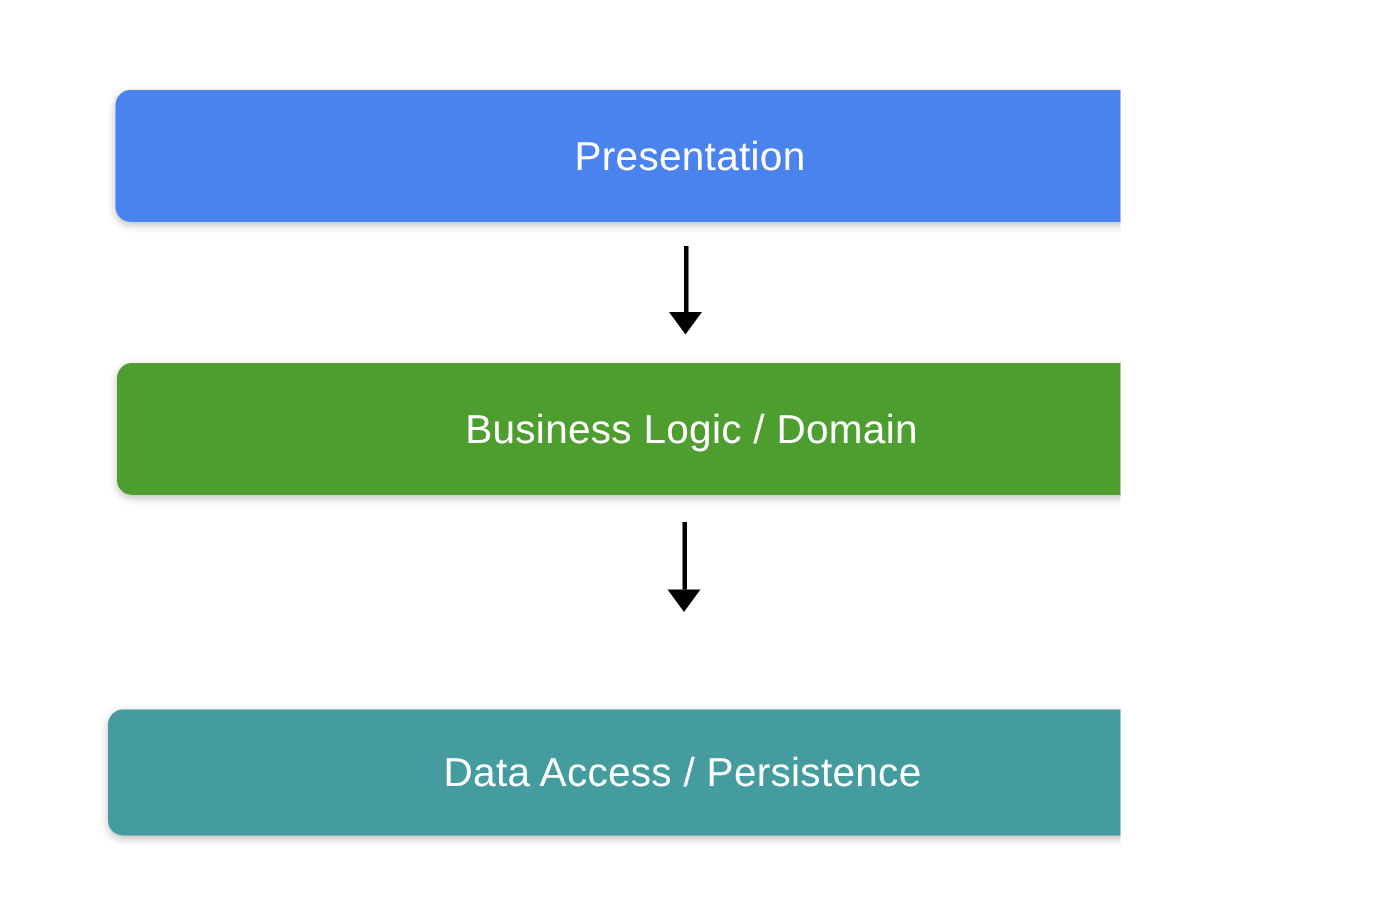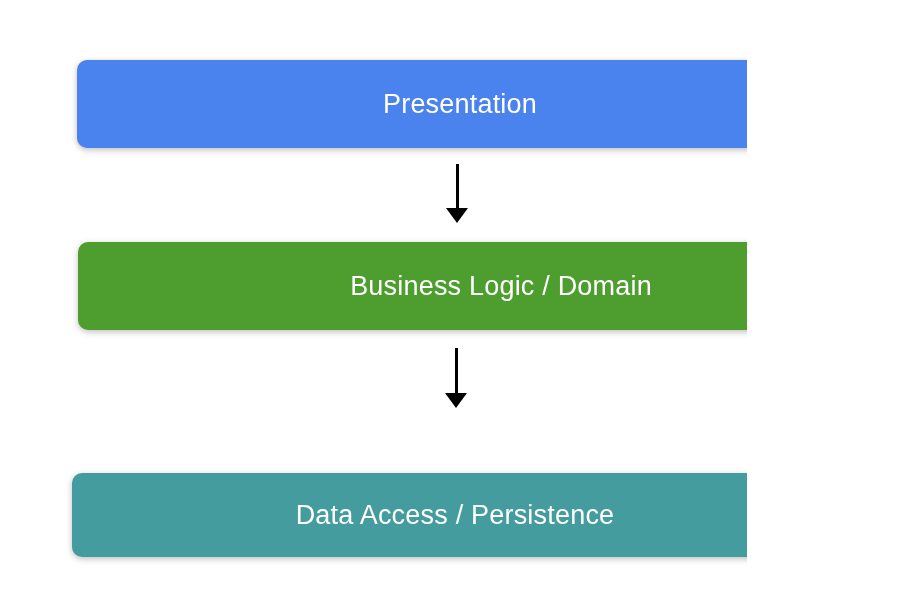--- a/index.html
+++ b/index.html
@@ -64,21 +64,21 @@
 
   <div class="layer-box box-0" style="background-color: rgb(74, 130, 238);">
     <span class="layer-label">Presentation</span>
   </div>
 
   <div class="arrow arrow-0">
     <div class="arrow-line"></div>
     <div class="arrow-head"></div>
   </div>
 
-  <div class="layer-box box-1" style="background-color: rgb(77, 158, 46); padding-left: 40px;">
+  <div class="layer-box box-1" style="background-color: rgb(77, 158, 46);">
     <span class="layer-label">Business Logic / Domain</span>
   </div>
 
   <div class="arrow arrow-1">
     <div class="arrow-line"></div>
     <div class="arrow-head"></div>
   </div>
 
   <div class="layer-box box-2" style="background-color: rgb(68, 156, 159); margin-top: 45px;">
     <span class="layer-label">Data Access / Persistence</span>

